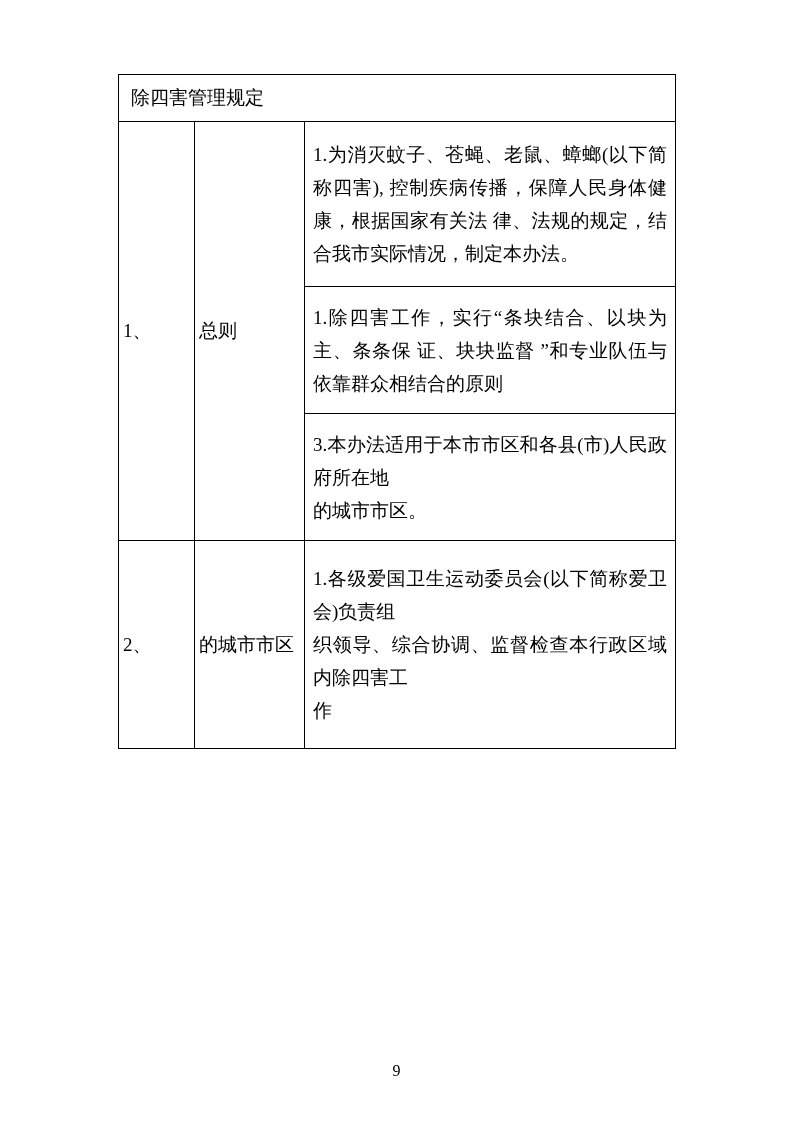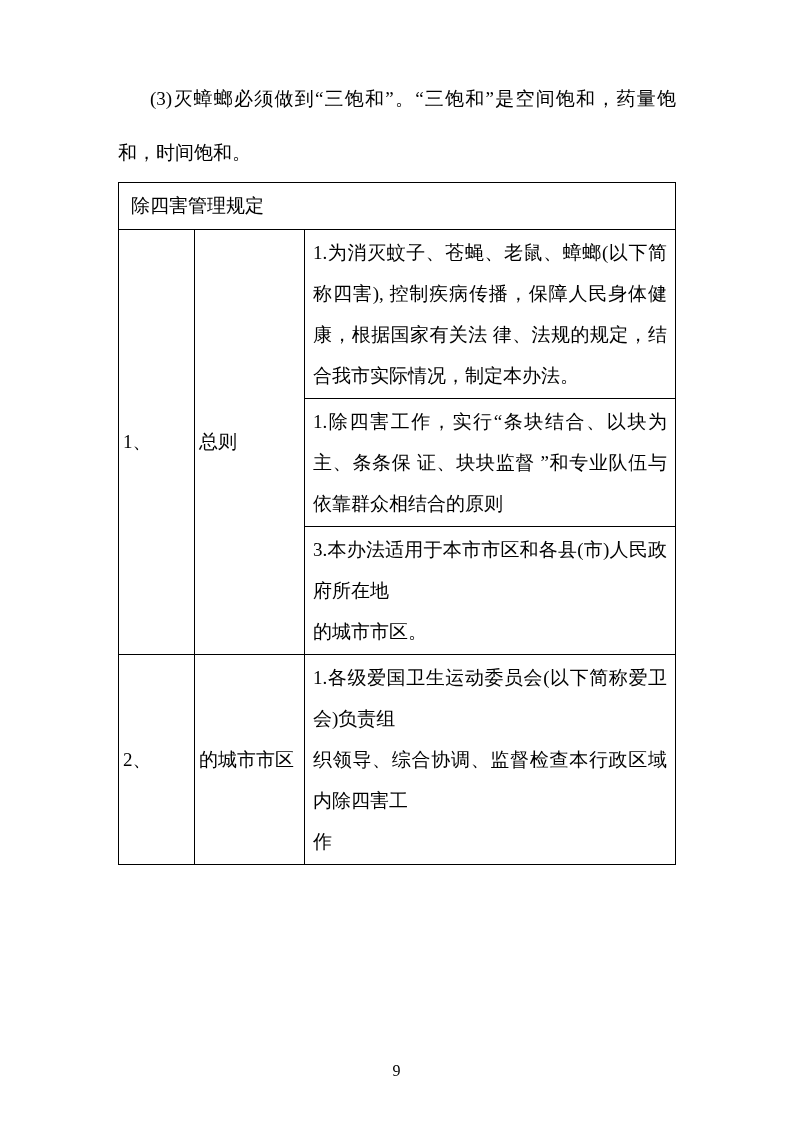--- a/index.html
+++ b/index.html
@@ -40,21 +40,21 @@
     font-size: 19px;
     vertical-align: middle;
     word-break: break-all;
   }
   .col-num { width: 76px; }
   .col-cat { width: 110px; }
   .table-title-cell { height: 42px; padding: 2px 12px; vertical-align: middle; }
   .num-cell, .cat-cell { padding: 2px 4px; }
   .content-cell {
     padding: 2px 8px;
-    line-height: 41px;
+    line-height: 33px;
     white-space: pre-line;
     text-align: justify;
   }
   .row-sub1  .content-cell { height: 160px; }
   .row-sub2  .content-cell { height: 122px; }
   .row-sub3  .content-cell { height: 122px; padding-left: 8px; }
   .row-main2 .content-cell { height: 203px; }
 
   .page-number {
     position: absolute;
@@ -62,21 +62,20 @@
     text-align: center;
     font-size: 16px;
   }
 </style>
 </head>
 <body>
 
 <div class="page">
   <div class="content">
 
-    <p class="body-para para-intro">(3)灭蟑螂必须做到“三饱和”。“三饱和”是空间饱和，药量饱和，时间饱和。</p>
 
 
 
     <table class="policy-table">
       <colgroup>
         <col class="col-num">
         <col class="col-cat">
         <col class="col-content">
       </colgroup>
       <tbody>

